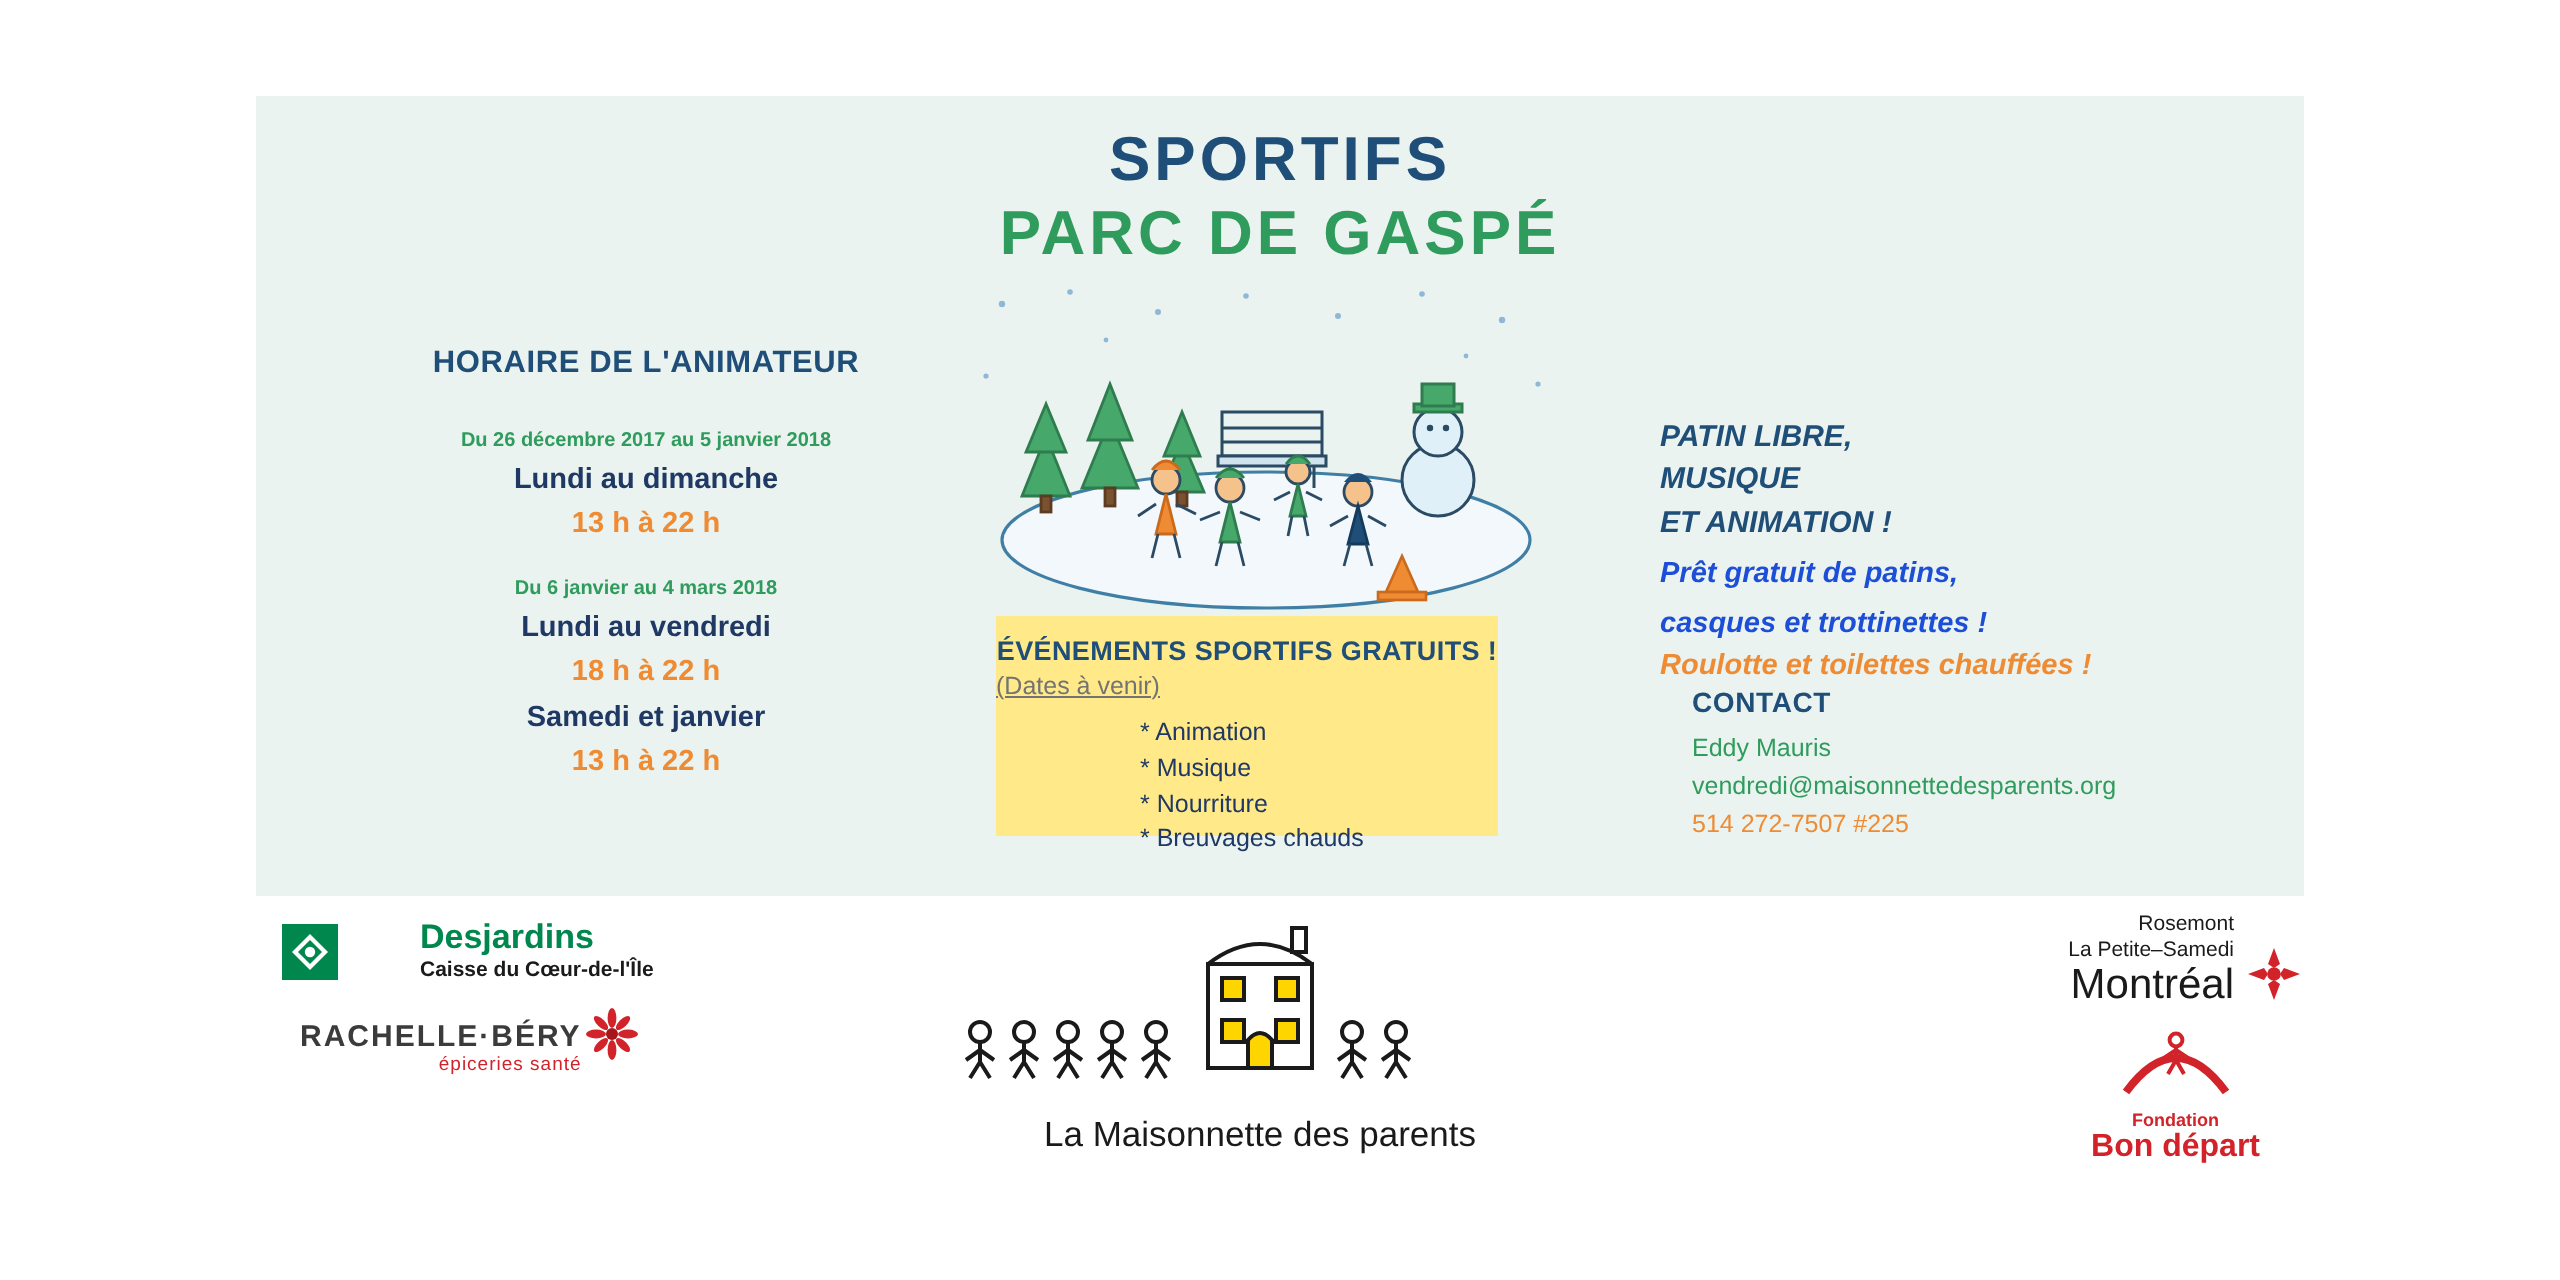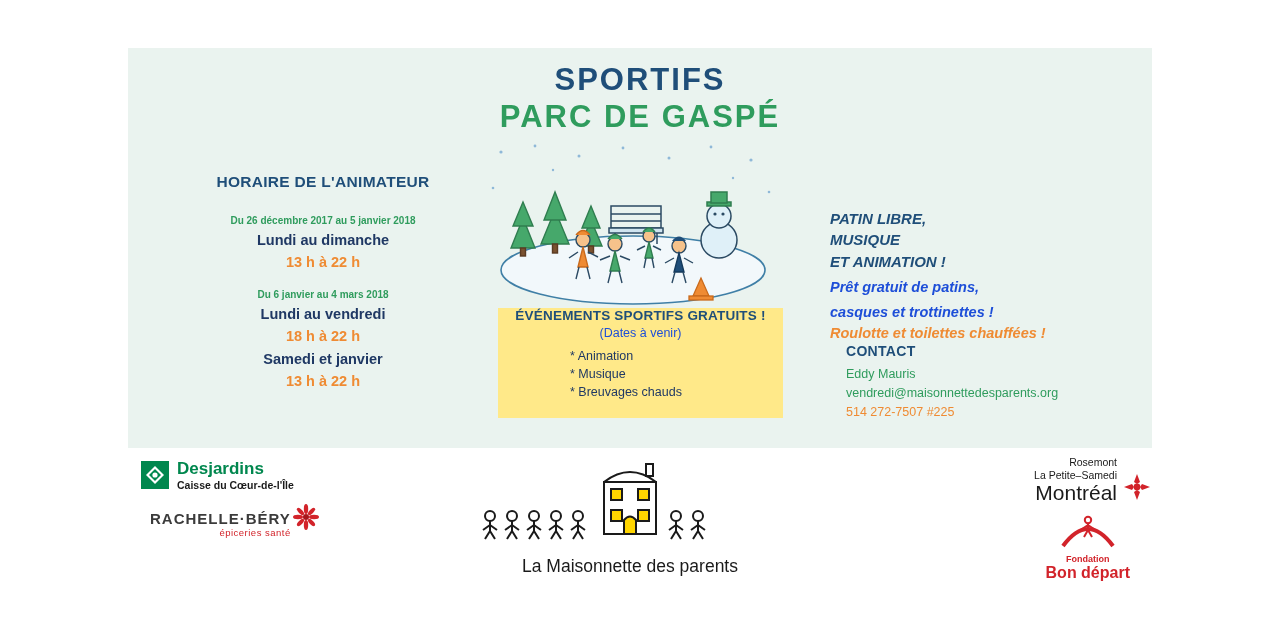--- a/index.html
+++ b/index.html
@@ -72,36 +72,37 @@
   
   .illus {
     position: absolute;
     left: 355px; top: 92px;
     width: 300px; height: 175px;
   }
   
   .yellow-box {
     position: absolute;
     left: 370px; top: 260px;
-    width: 285px; height: 110px;
+    width: 251px; height: 110px;
     background: #ffe989;
-    padding: 0 0 0 0;
+    padding: 10px 0 0 0;
   }
   .yb-title {
     text-align: center;
     font-size: 13.5px;
     font-weight: bold;
     color: #1f4e79;
     letter-spacing: .2px;
   }
   .yb-sub {
-    text-align: center;
+    text-align: left;
     font-size: 12.5px;
-    color: #1d4ed8;
+    color: #737373;
     margin-top: 3px;
+    text-decoration: underline;
   }
   .yb-list {
     margin: 8px 0 0 72px;
     font-size: 12.5px;
     color: #1f3864;
     line-height: 1.42;
   }
   
   .right-top {
     position: absolute;
@@ -149,21 +150,21 @@
   .contact .tel  { font-size: 12.5px; color: #ef8b33; line-height: 1.5; }
   
   .footer {
     position: absolute;
     left: 0; top: 448px;
     width: 1280px; height: 192px;
     background: #ffffff;
   }
   .logo-desjardins {
     position: absolute; left: 140px; top: 12px;
-    display: flex; 
+    display: flex; align-items: center; gap: 33px;
   }
   .dj-name { font-size: 17px; font-weight: bold; color: #00874e; line-height: 1; }
   .dj-sub  { font-size: 10.5px; font-weight: bold; color: #1a1a1a; margin-top: 2px; }
   .logo-rachelle {
     position: absolute; left: 150px; top: 62px;
     display: flex; align-items: center;
   }
   .rb-name { font-size: 15px; font-weight: bold; color: #3b3b3b; letter-spacing: 1px; }
   .rb-sub  { font-size: 9.5px; color: #d2232a; letter-spacing: .5px; text-align: right; }
   .logo-maisonnette {
@@ -298,20 +299,21 @@
       </g>
     </svg>
   </div>
 
   <div class="yellow-box">
     <div class="yb-title">ÉVÉNEMENTS SPORTIFS GRATUITS !</div>
     <div class="yb-sub">(Dates à venir)</div>
     <div class="yb-list">
       <div>* Animation</div>
       <div>* Musique</div>
+      <div>* Nourriture</div>
       <div>* Breuvages chauds</div>
     </div>
   </div>
 
   <div class="right-top">
     <div class="rt-blue">PATIN LIBRE,</div>
     <div class="rt-blue">MUSIQUE</div>
     <div class="rt-blue">ET ANIMATION !</div>
     <div class="rt-green">Prêt gratuit de patins,</div>
     <div class="rt-green">casques et trottinettes !</div>

